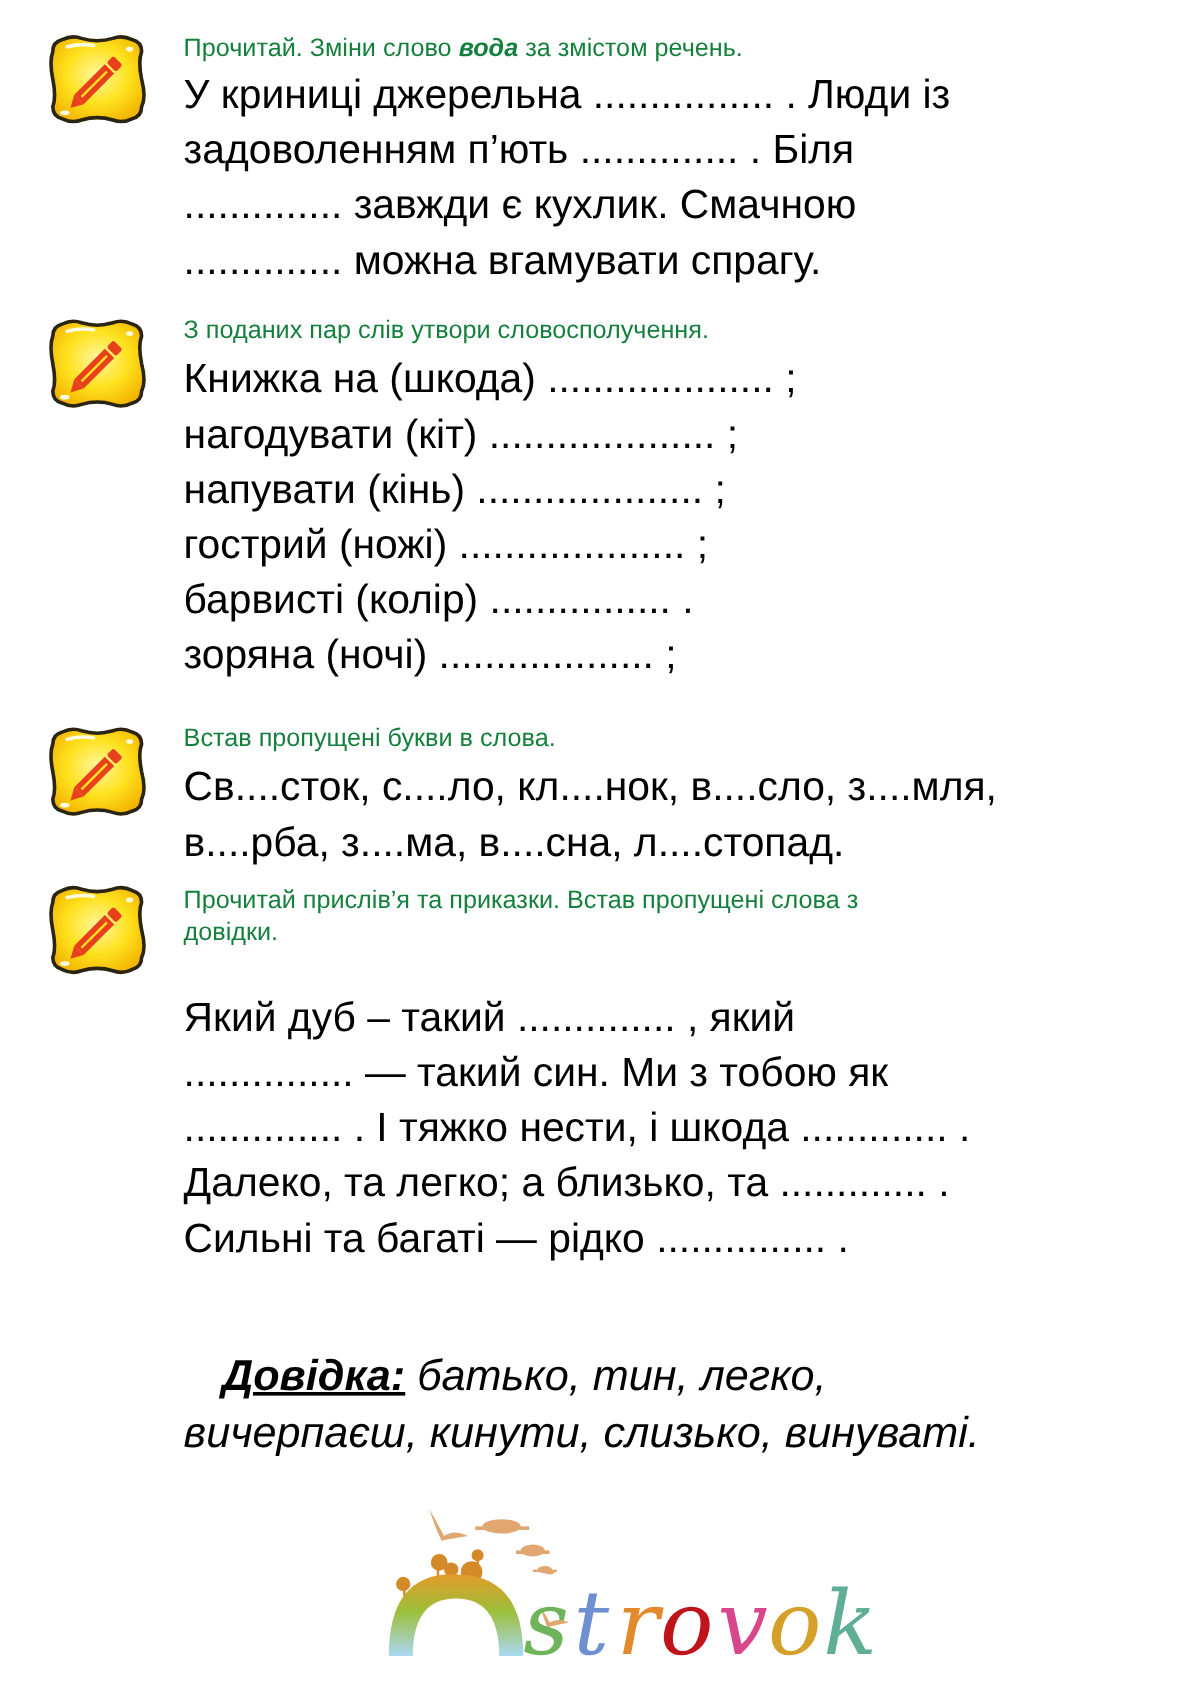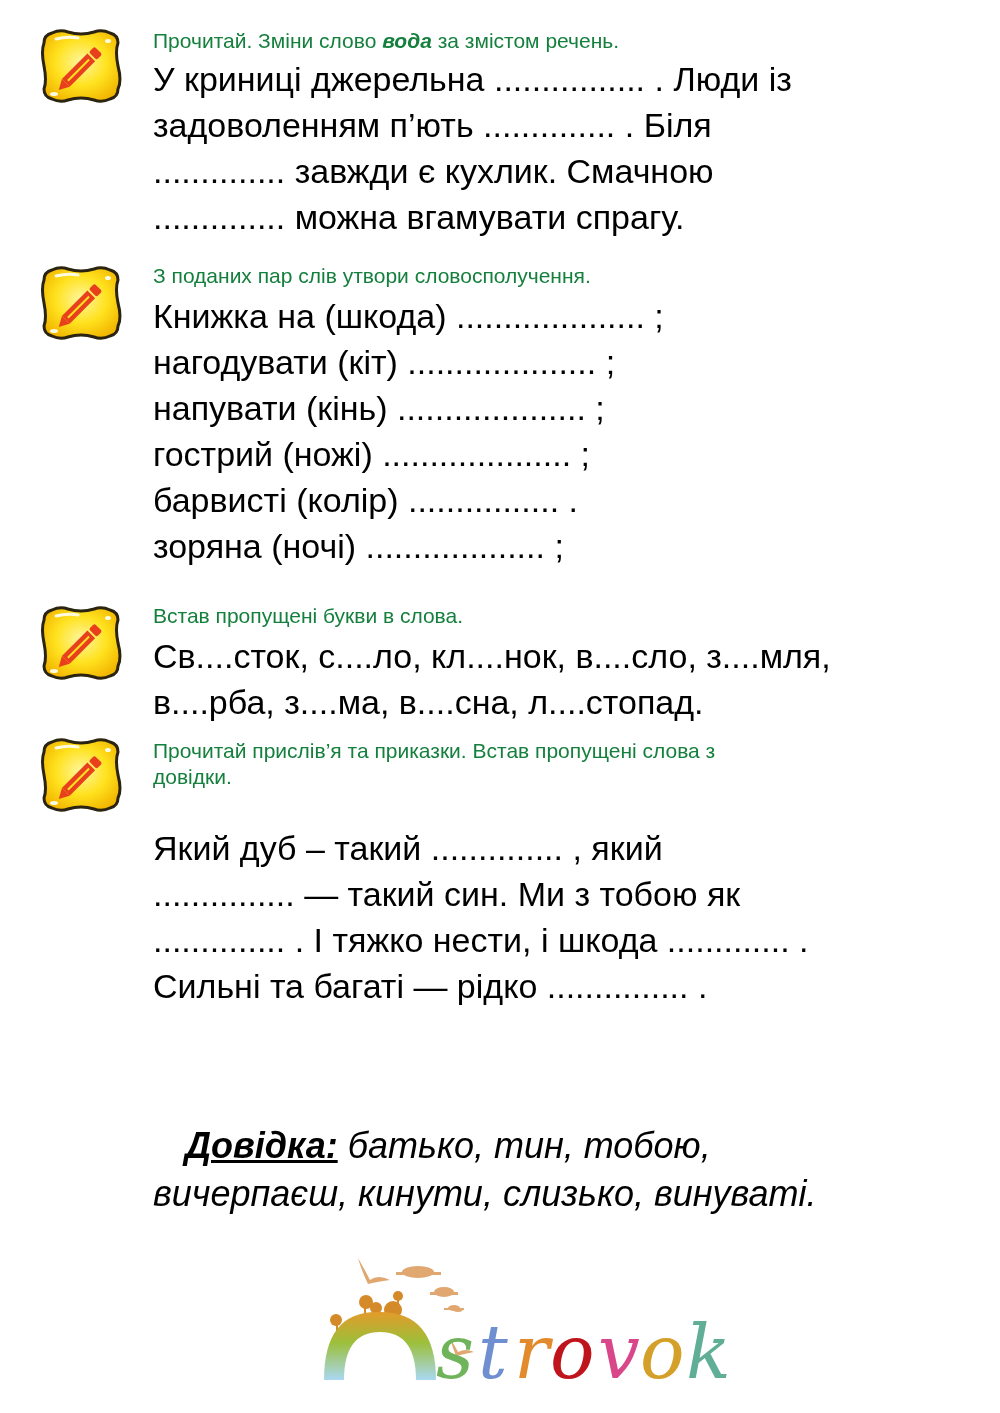--- a/index.html
+++ b/index.html
@@ -90,24 +90,24 @@
 <div class="task">
   <div class="badge" style="top:736px;">
     <svg>
         <use href="#badgeSym"></use>
       </svg>
   </div>
   <div class="instr" style="top:738px;">
       <div>Прочитай прислів’я та приказки. Встав пропущені слова з</div>
       <div>довідки.</div>
     </div>
-  <div class="body-text" style="top:825px;"><div>Який дуб – такий .............. , який</div><div>............... — такий син. Ми з тобою як</div><div>.............. . І тяжко нести, і шкода ............. .</div><div>Сильні та багаті — рідко ............... .</div></div>
+  <div class="body-text" style="top:825px;"><div>Який дуб – такий .............. , який</div><div>............... — такий син. Ми з тобою як</div><div>.............. . І тяжко нести, і шкода ............. .</div><div>Далеко, та легко; а близько, та ............. .</div><div>Сильні та багаті — рідко ............... .</div></div>
 </div>
 
-<div class="ref"><div><span class="ref-label">Довідка:</span><span> батько, тин, тобою,</span></div><div>вичерпаєш, кинути, слизько, винуваті.</div></div>
+<div class="ref"><div><span class="ref-label">Довідка:</span><span> батько, тин, легко,</span></div><div>вичерпаєш, кинути, слизько, винуваті.</div></div>
 
 <div class="logo">
   <svg width="440" height="140" viewBox="0 0 440 140">
     <g fill="#e0a870">
       <path d="M40 8 Q48 22 52 30 Q60 24 72 30 Q58 32 50 34 Q44 22 40 8Z"></path>
       <path d="M132 88 Q138 98 140 102 Q148 98 156 102 Q146 104 138 106 Q134 96 132 88Z"></path>
       <path d="M136 60 Q140 62 144 60" stroke="#e0a870" stroke-width="2" fill="none"></path>
     </g>
     <g fill="#e0a870">
       <ellipse cx="100" cy="22" rx="16" ry="6"></ellipse>

